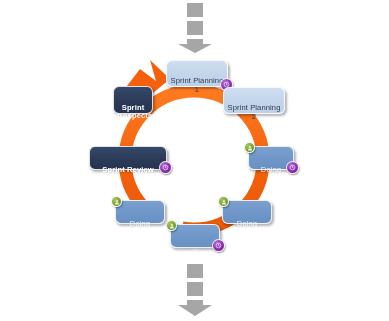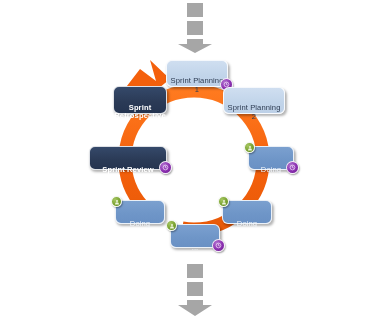--- a/index.html
+++ b/index.html
@@ -183,21 +183,21 @@
   <div class="node dark" style="left:89px; top:146px; width:78px; height:24px;">
     <span class="label">Sprint Review</span>
     <span class="badge purple" style="right:-6px; bottom:-5px;">
       <svg width="7" height="7" viewBox="0 0 10 10">
         <circle cx="5" cy="5" r="3.4" fill="none" stroke="#f0dff7" stroke-width="1"></circle>
         <path d="M5 3 L5 5 L6.6 5.8" stroke="#f0dff7" stroke-width="1" fill="none" stroke-linecap="round"></path>
       </svg>
     </span>
   </div>
 
-  <div class="node dark" style="left:113px; top:86px; width:54px; height:28px;align-items:center;">
+  <div class="node dark" style="left:113px; top:86px; width:40px; height:28px;align-items:center;">
     <span class="label">Sprint
 Retrospective</span>
   </div>
 
   <svg id="arrow-bottom-svg" width="54" height="56" viewBox="0 0 54 56">
     <rect x="19" y="2" width="16" height="14" fill="#A6A6A6"></rect>
     <rect x="19" y="20" width="16" height="14" fill="#A6A6A6"></rect>
     <path d="M19 38 L35 38 L35 43 L44 43 L27 54 L10 43 L19 43 Z" fill="#A6A6A6"></path>
   </svg>
 

